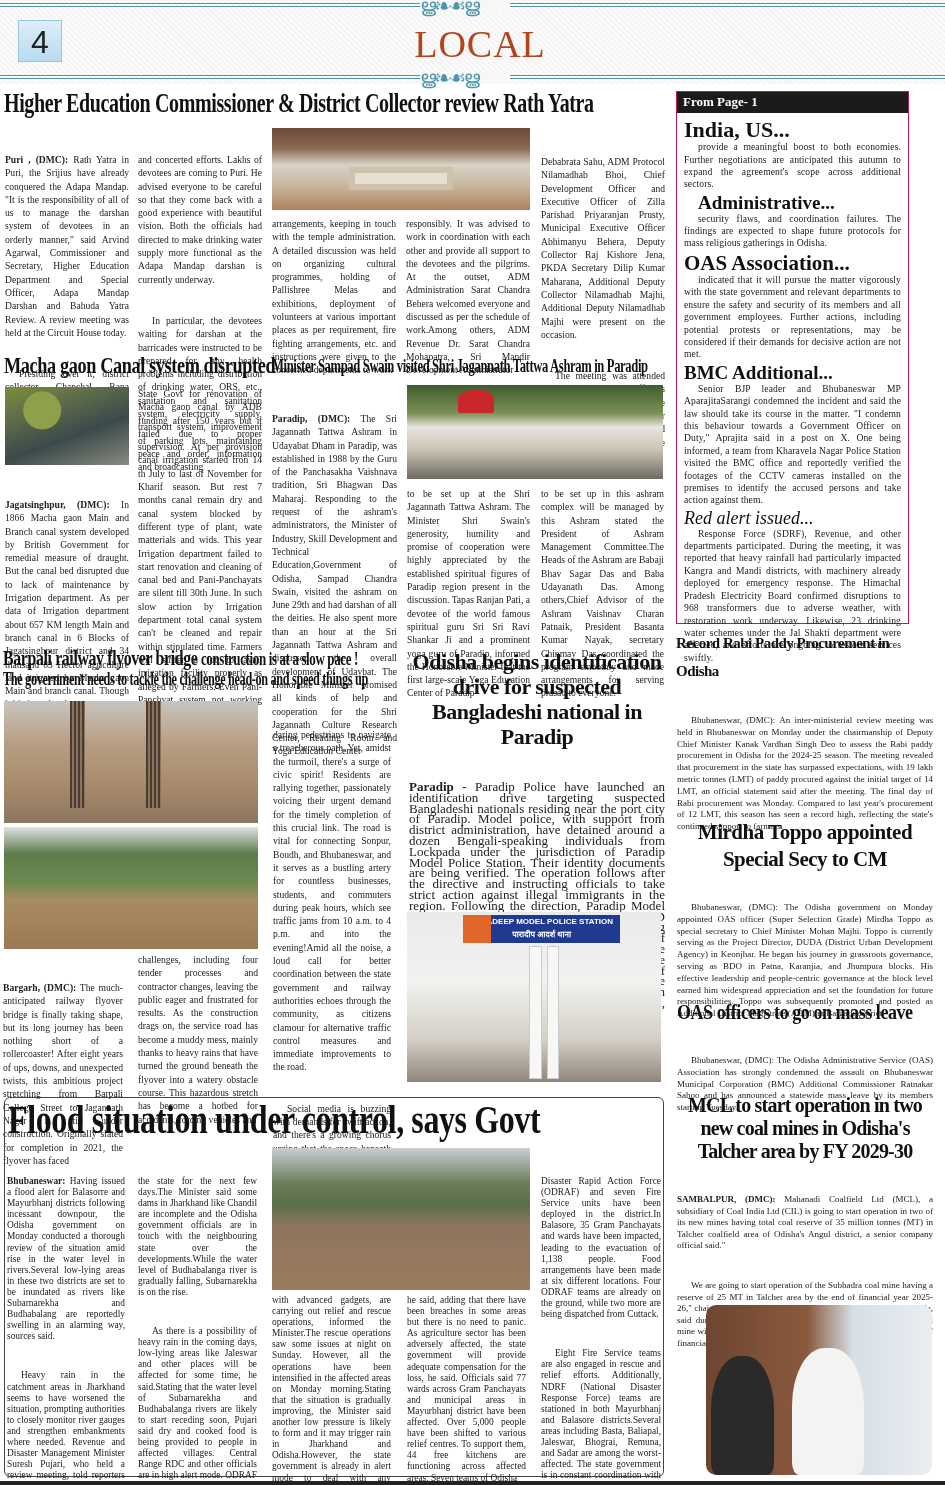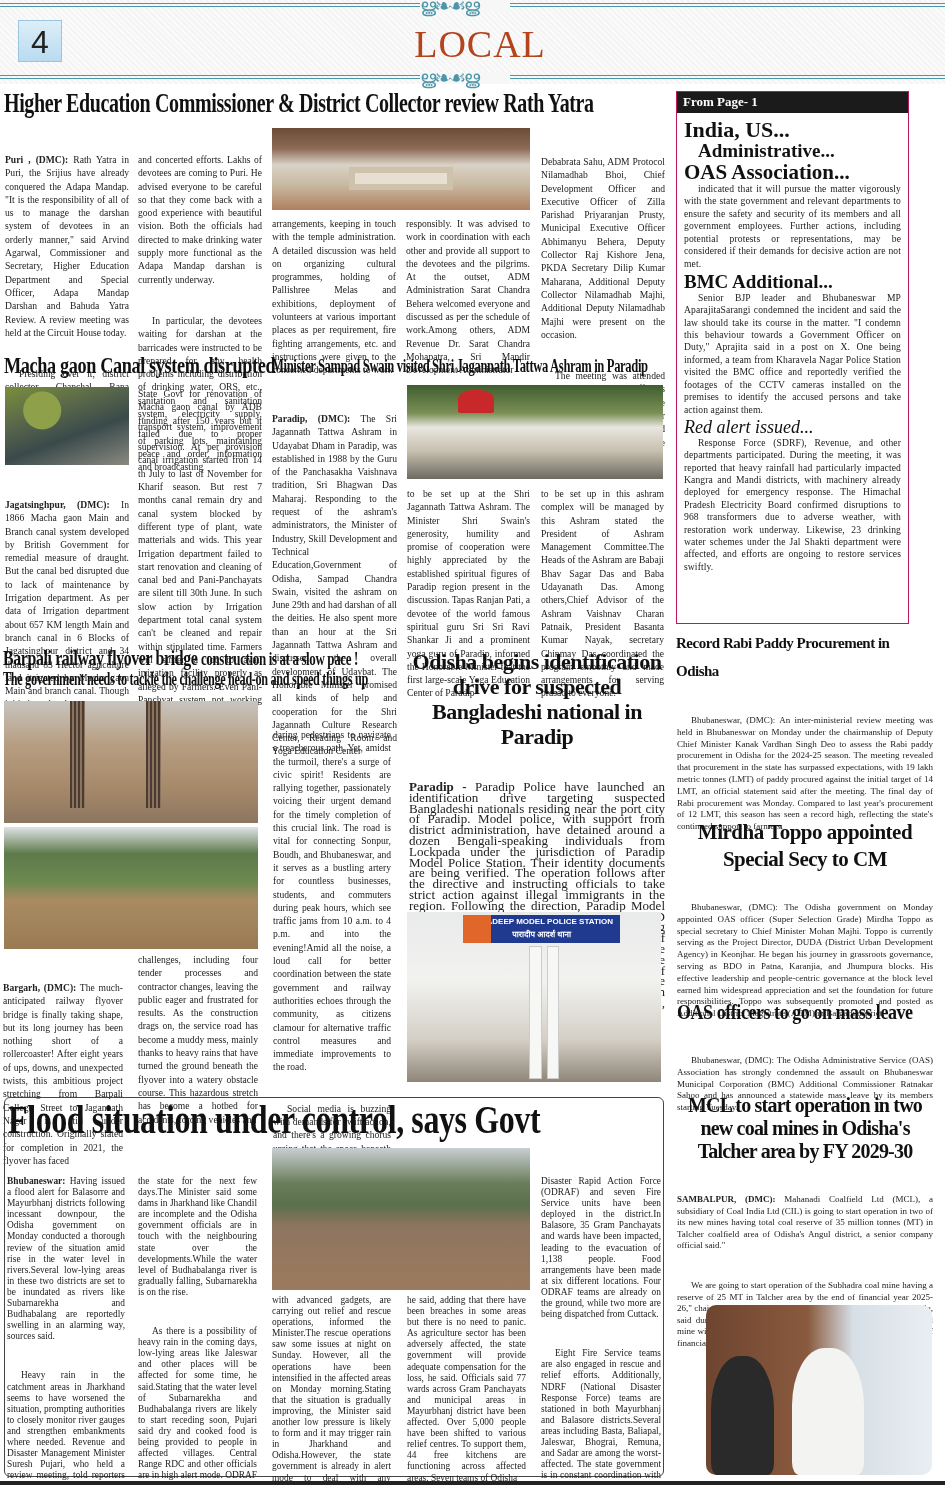--- a/index.html
+++ b/index.html
@@ -150,21 +150,23 @@
       </div>
     <div class="pillar" style="left:48%;"></div>
       <div class="pillar" style="left:55%;"></div>
   </div>
 </article>
 
 <aside class="box-from">
   <div class="bar">From Page- 1</div>
   <div class="items">
     <div class="from-h" style="font-size:22px;margin-top:1px;">India, US...</div>
+    <p class="from-p">provide a meaningful boost to both economies. Further negotiations are anticipated this autumn to expand the agreement's scope across additional sectors.</p>
     <div class="from-h" style="font-size:19px;padding-left:14px;">Administrative...</div>
+    <p class="from-p">security flaws, and coordination failures. The findings are expected to shape future protocols for mass religious gatherings in Odisha.</p>
     <div class="from-h" style="font-size:21px;">OAS Association...</div>
     <p class="from-p">indicated that it will pursue the matter vigorously with the state government and relevant departments to ensure the safety and security of its members and all government employees. Further actions, including potential protests or representations, may be considered if their demands for decisive action are not met.</p>
     <div class="from-h" style="font-size:19px;">BMC Additional...</div>
     <p class="from-p">Senior BJP leader and Bhubaneswar MP AparajitaSarangi condemned the incident and said the law should take its course in the matter. "I condemn this behaviour towards a Government Officer on Duty," Aprajita said in a post on X. One being informed, a team from Kharavela Nagar Police Station visited the BMC office and reportedly verified the footages of the CCTV cameras installed on the premises to identify the accused persons and take action against them.</p>
     <div class="from-h" style="font-size:18px;font-weight:normal;font-style:italic;">Red alert issued...</div>
     <p class="from-p">Response Force (SDRF), Revenue, and other departments participated. During the meeting, it was reported that heavy rainfall had particularly impacted Kangra and Mandi districts, with machinery already deployed for emergency response. The Himachal Pradesh Electricity Board confirmed disruptions to 968 transformers due to adverse weather, with restoration work underway. Likewise, 23 drinking water schemes under the Jal Shakti department were affected, and efforts are ongoing to restore services swiftly.</p>
   </div>
 </aside>
 
 <article>

